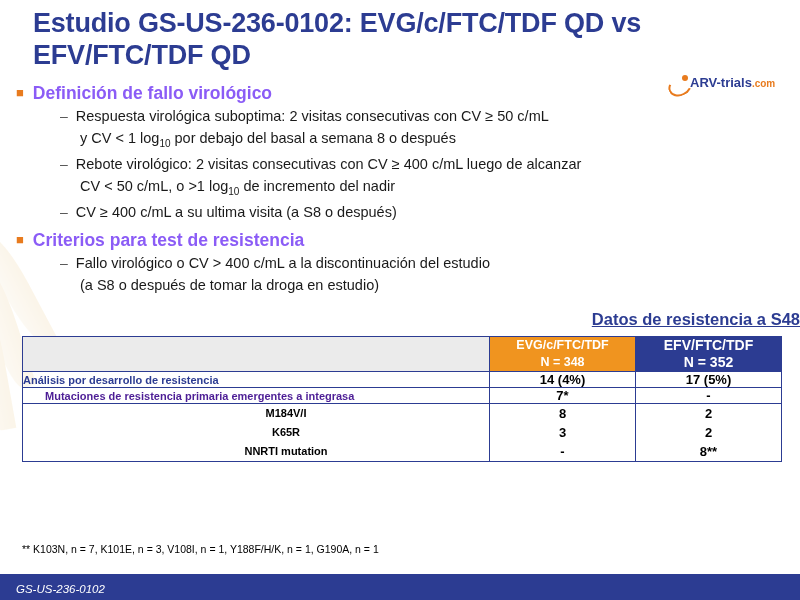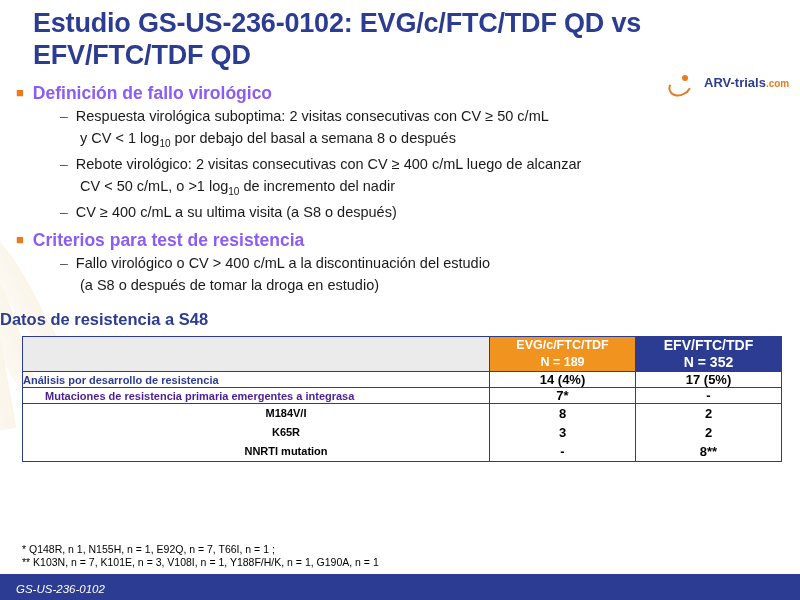--- a/index.html
+++ b/index.html
@@ -73,21 +73,21 @@
     position: absolute;
     left: 14px;
     top: 3px;
     width: 6px;
     height: 6px;
     background: #e87b1e;
     border-radius: 50%;
   }
   .logo .txt {
     position: absolute;
-    left: 36px;
+    left: 22px;
     top: 3px;
     font-size: 13px;
     font-weight: bold;
     color: #2c3c92;
     white-space: nowrap;
   }
   .logo .txt .com {
     color: #e87b1e;
     font-size: 10px;
   }
@@ -145,24 +145,25 @@
   .cont-line .sub {
     font-size: 10px;
     vertical-align: sub;
   }
 
   .table-title {
     position: absolute;
     left: 0;
     right: 0;
     top: 310px;
-    text-align: left;
+    text-align: right;
     color: #2c3c92;
     font-size: 16.5px;
     font-weight: bold;
+    text-decoration: underline;
   }
 
   table.data {
     position: absolute;
     left: 22px;
     top: 336px;
     width: 756px;
     border-collapse: collapse;
     table-layout: fixed;
   }
@@ -316,21 +317,21 @@
   </div>
 
   <div class="table-title">Datos de resistencia a S48</div>
 
   <table class="data">
     <tbody>
         <tr>
       <td class="hdr-blank"></td>
       <td class="hdr-a">
         <div>EVG/c/FTC/TDF</div>
-        <div>N = 189</div>
+        <div>N = 348</div>
       </td>
       <td class="hdr-b">
         <div>EFV/FTC/TDF</div>
         <div>N = 352</div>
       </td>
     </tr>
     <tr>
       <td class="row-label">Análisis por desarrollo de resistencia</td>
       <td class="cell">14 (4%)</td>
       <td class="cell">17 (5%)</td>
@@ -348,21 +349,20 @@
 3
 -</td>
       <td class="cell multi" style="white-space:pre-line;">2
 2
 8**</td>
     </tr>
   </tbody>
     </table>
 
   <div class="footnotes">
-    <div>* Q148R, n  1, N155H, n = 1,  E92Q, n = 7, T66I, n = 1 ;</div>
     <div>** K103N, n = 7, K101E, n = 3, V108I, n = 1, Y188F/H/K, n = 1, G190A, n = 1</div>
   </div>
 
   <div class="reference">Sax PE. Lancet 2012;379:2439-48</div>
 
   <div class="footer-bar"></div>
   <div class="footer-label">GS-US-236-0102</div>
 
 </div>
 

